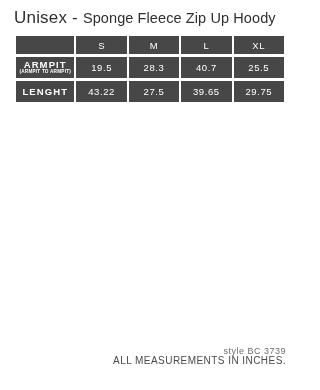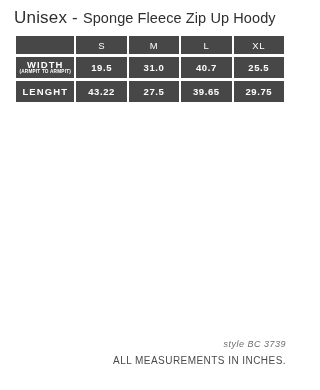--- a/index.html
+++ b/index.html
@@ -93,40 +93,38 @@
   .rowlabel-sub {
     display: block;
     font-size: 4.7px;
     font-weight: 700;
     letter-spacing: 0.2px;
     margin-top: 0.5px;
   }
 
   .cell-value {
     font-size: 9.5px;
-    font-weight: 700;
+    font-weight: 400;
     letter-spacing: 0.7px;
     margin-left: 22px;
   }
 
   
   .footer {
     position: absolute;
     right: 14px;
     bottom: 24px;
     text-align: right;
     line-height: 1;
   }
   .footer-style {
     display: block;
     font-size: 9px;
     color: #6d6d6d;
     letter-spacing: 0.5px;
-    margin-bottom: 7px;
-    font-style: italic;
   }
   .footer-units {
     display: block;
     font-size: 10px;
     color: #4a4a4a;
     letter-spacing: 0.45px;
   }
 </style>
 </head>
 <body>
@@ -142,25 +140,25 @@
       <tr class="row-head">
         <td class="col-label cell-empty"></td>
         <td class="col-size head-size">S</td>
         <td class="col-size head-size">M</td>
         <td class="col-size head-size">L</td>
         <td class="col-size head-size">XL</td>
       </tr>
 
       <tr class="row-data">
         <td class="col-label cell-rowlabel">
-          <span class="rowlabel-main">WIDTH</span>
+          <span class="rowlabel-main">ARMPIT</span>
           <span class="rowlabel-sub">(ARMPIT TO ARMPIT)</span>
         </td>
         <td class="col-size cell-value">19.5</td>
-        <td class="col-size cell-value">31.0</td>
+        <td class="col-size cell-value">28.3</td>
         <td class="col-size cell-value">40.7</td>
         <td class="col-size cell-value">25.5</td>
       </tr>
 
       <tr class="row-data">
         <td class="col-label cell-rowlabel">
           <span class="rowlabel-main">LENGHT</span>
         </td>
         <td class="col-size cell-value">43.22</td>
         <td class="col-size cell-value">27.5</td>

